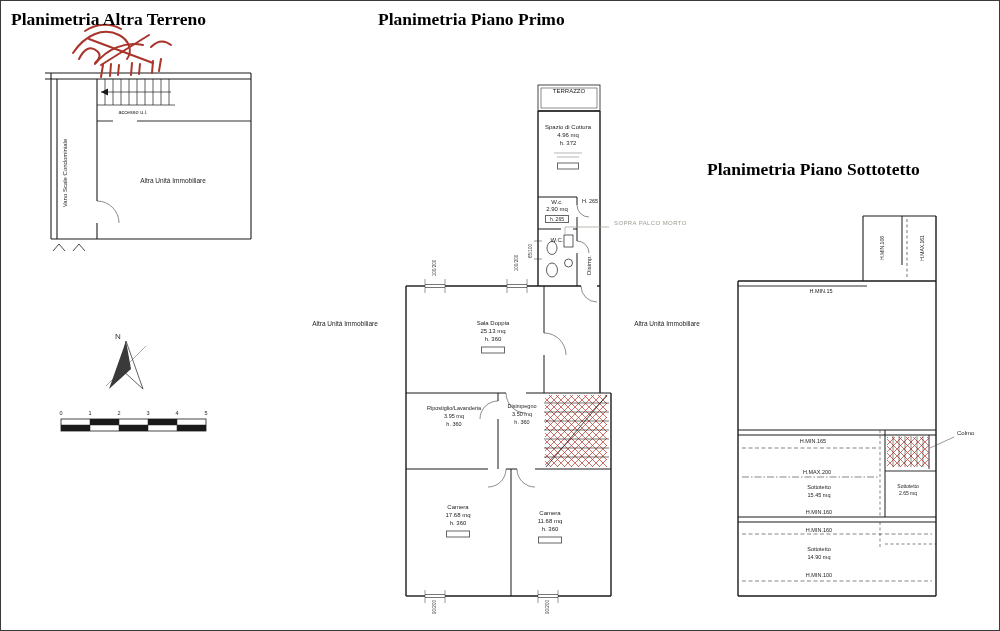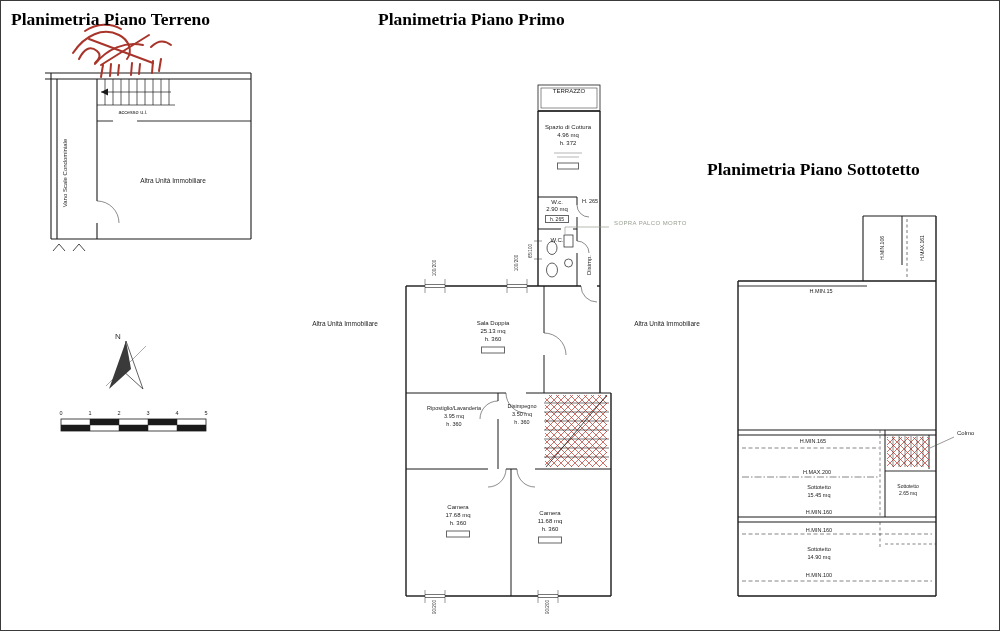--- a/index.html
+++ b/index.html
@@ -238,21 +238,21 @@
           <line x1="898" y1="435" x2="898" y2="466"></line>
         <line x1="904" y1="435" x2="904" y2="466"></line>
           <line x1="910" y1="435" x2="910" y2="466"></line>
         <line x1="916" y1="435" x2="916" y2="466"></line>
           <line x1="922" y1="435" x2="922" y2="466"></line>
       </g>
     </g>
     <line x1="953" y1="436" x2="929" y2="447" stroke="#555" stroke-width="0.6"></line>
   </svg>
 
-  <div class="title raw" style="left:10px;top:8px">Planimetria Piano Terreno</div>
+  <div class="title raw" style="left:10px;top:8px">Planimetria Altra Terreno</div>
   <div class="title raw" style="left:706px;top:158px">Planimetria Piano Sottotetto</div>
   <div class="title raw" style="left:377px;top:8px">Planimetria Piano Primo</div>
 
   <div class="lbl v s6" style="left:65px;top:172px">Vano Scale Condominiale</div>
   <div class="lbl s55" style="left:132px;top:111px">accesso u.i.</div>
   <div class="lbl" style="left:172px;top:180px">Altra Unità Immobiliare</div>
 
   <div class="lbl s55" style="left:60px;top:412px">0</div>
   <div class="lbl s55" style="left:89px;top:412px">1</div>
   <div class="lbl s55" style="left:118px;top:412px">2</div>

